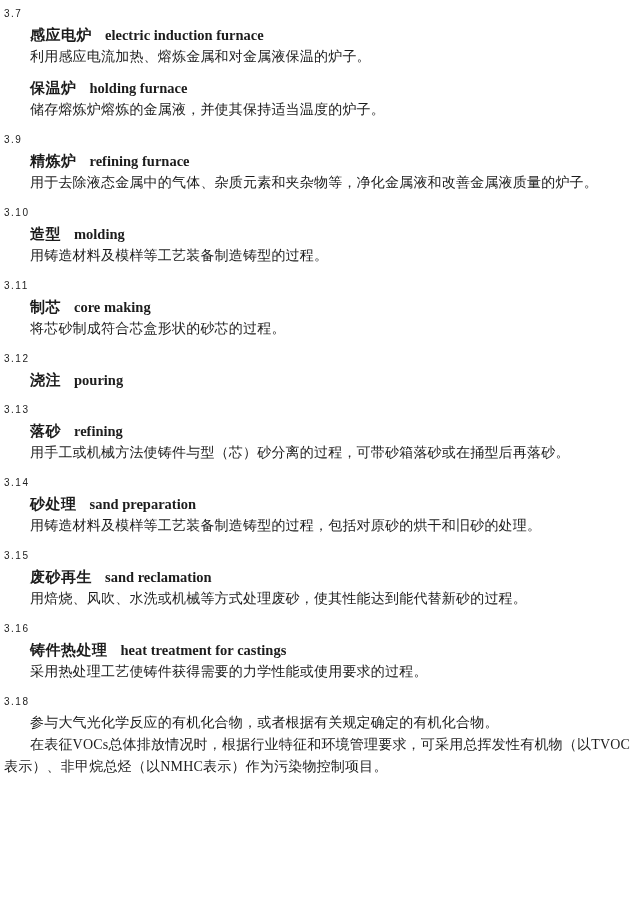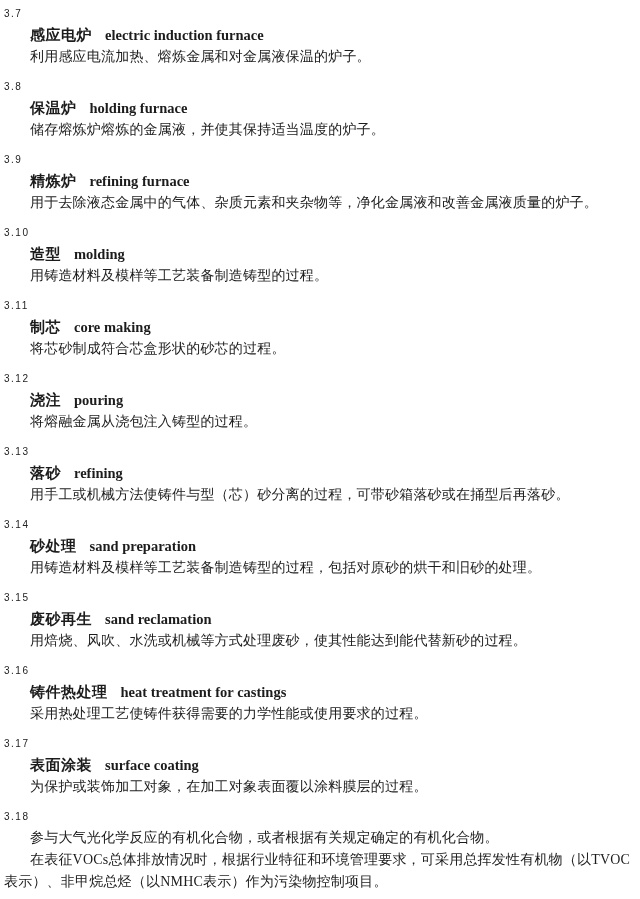--- a/index.html
+++ b/index.html
@@ -64,21 +64,20 @@
     <div class="sec-number">3.7</div>
     <div class="term-line">
       <span class="term-zh">感应电炉</span><span class="term-en">electric induction furnace</span>
     </div>
     <div class="definition">
           <div class="def-line">利用感应电流加热、熔炼金属和对金属液保温的炉子。</div>
         </div>
   </div>
 
   <div class="term-section">
-    <div class="sec-number">3.8</div>
     <div class="term-line">
       <span class="term-zh">保温炉</span><span class="term-en">holding furnace</span>
     </div>
     <div class="definition">
           <div class="def-line">储存熔炼炉熔炼的金属液，并使其保持适当温度的炉子。</div>
         </div>
   </div>
 
   <div class="term-section">
     <div class="sec-number">3.9</div>
@@ -108,23 +107,20 @@
     <div class="definition">
           <div class="def-line">将芯砂制成符合芯盒形状的砂芯的过程。</div>
         </div>
   </div>
 
   <div class="term-section">
     <div class="sec-number">3.12</div>
     <div class="term-line">
       <span class="term-zh">浇注</span><span class="term-en">pouring</span>
     </div>
-    <div class="definition">
-          <div class="def-line">将熔融金属从浇包注入铸型的过程。</div>
-        </div>
   </div>
 
   <div class="term-section">
     <div class="sec-number">3.13</div>
     <div class="term-line">
       <span class="term-zh">落砂</span><span class="term-en">refining</span>
     </div>
     <div class="definition">
           <div class="def-line">用手工或机械方法使铸件与型（芯）砂分离的过程，可带砂箱落砂或在捅型后再落砂。</div>
         </div>
@@ -153,29 +149,20 @@
   <div class="term-section">
     <div class="sec-number">3.16</div>
     <div class="term-line">
       <span class="term-zh">铸件热处理</span><span class="term-en">heat treatment for castings</span>
     </div>
     <div class="definition">
           <div class="def-line">采用热处理工艺使铸件获得需要的力学性能或使用要求的过程。</div>
         </div>
   </div>
 
-  <div class="term-section">
-    <div class="sec-number">3.17</div>
-    <div class="term-line">
-      <span class="term-zh">表面涂装</span><span class="term-en">surface coating</span>
-    </div>
-    <div class="definition">
-          <div class="def-line">为保护或装饰加工对象，在加工对象表面覆以涂料膜层的过程。</div>
-        </div>
-  </div>
 
   <div class="term-section">
     <div class="sec-number">3.18</div>
     <div class="definition">
           <div class="def-line">参与大气光化学反应的有机化合物，或者根据有关规定确定的有机化合物。</div>
           <div class="def-line">在表征VOCs总体排放情况时，根据行业特征和环境管理要求，可采用总挥发性有机物（以TVOC</div>
           <div class="def-line flush">表示）、非甲烷总烃（以NMHC表示）作为污染物控制项目。</div>
         </div>
   </div>
 </section>

